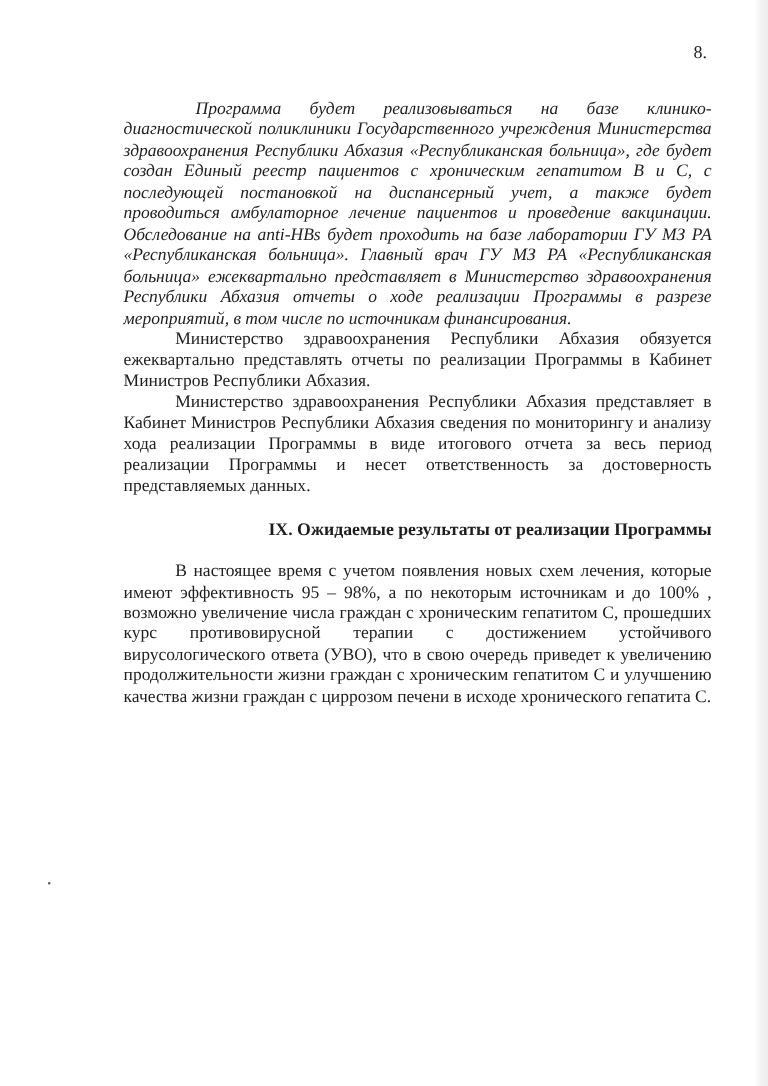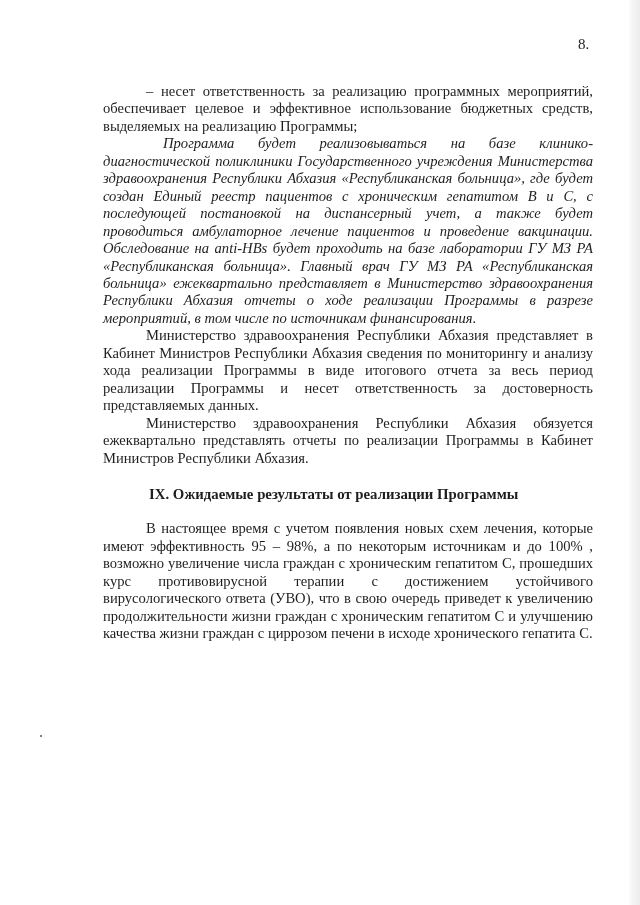--- a/index.html
+++ b/index.html
@@ -20,39 +20,38 @@
   }
   .content {
     position: absolute; top: 83px; left: 103px; width: 490px;
     font-size: 14.6px; line-height: 17.45px;
   }
   .p { margin: 0; text-align: justify; text-align-last: left; }
   .ind { text-indent: 43px; }
   .ind2 { text-indent: 60px; font-style: italic; }
   .heading {
     margin: 19px 0 17px 0;
-    text-align: left; padding-left: 46px;
+    text-align: right; padding-left: 46px;
     font-weight: bold; font-size: 14.8px;
   }
   .dot {
     position: absolute; left: 40px; top: 735px; width: 2px; height: 2px;
     background: #555; border-radius: 1px;
   }
 </style>
 </head>
 <body>
 
 <div class="edge-shadow"></div>
 <div class="dot"></div>
 
 <div class="page-number">8.</div>
 
 <div class="content">
-  <p class="p ind">– несет ответственность за реализацию программных мероприятий, обеспечивает целевое и эффективное использование бюджетных средств, выделяемых на реализацию Программы;</p>
 
   <p class="p ind2">Программа будет реализовываться на базе клинико-диагностической поликлиники Государственного учреждения Министерства здравоохранения Республики Абхазия «Республиканская больница», где будет создан Единый реестр пациентов с хроническим гепатитом В и С, с последующей постановкой на диспансерный учет, а также будет проводиться амбулаторное лечение пациентов и проведение вакцинации. Обследование на anti-HBs будет проходить на базе лаборатории ГУ МЗ РА «Республиканская больница». Главный врач ГУ МЗ РА «Республиканская больница» ежеквартально представляет в Министерство здравоохранения Республики Абхазия отчеты о ходе реализации Программы в разрезе мероприятий, в том числе по источникам финансирования.</p>
+  <p class="p ind">Министерство здравоохранения Республики Абхазия обязуется ежеквартально представлять отчеты по реализации Программы в Кабинет Министров Республики Абхазия.</p>
   <p class="p ind">Министерство здравоохранения Республики Абхазия представляет в Кабинет Министров Республики Абхазия сведения по мониторингу и анализу хода реализации Программы в виде итогового отчета за весь период реализации Программы и несет ответственность за достоверность представляемых данных.</p>
-  <p class="p ind">Министерство здравоохранения Республики Абхазия обязуется ежеквартально представлять отчеты по реализации Программы в Кабинет Министров Республики Абхазия.</p>
 
   <h2 class="heading">IX. Ожидаемые результаты от реализации Программы</h2>
 
   <p class="p ind">В настоящее время с учетом появления новых схем лечения, которые имеют эффективность 95 – 98%, а по некоторым источникам и до 100% , возможно увеличение числа граждан с хроническим гепатитом С, прошедших курс противовирусной терапии с достижением устойчивого вирусологического ответа (УВО), что в свою очередь приведет к увеличению продолжительности жизни граждан с хроническим гепатитом С и улучшению качества жизни граждан с циррозом печени в исходе хронического гепатита С.</p>
 </div>
 
 </body></html>

